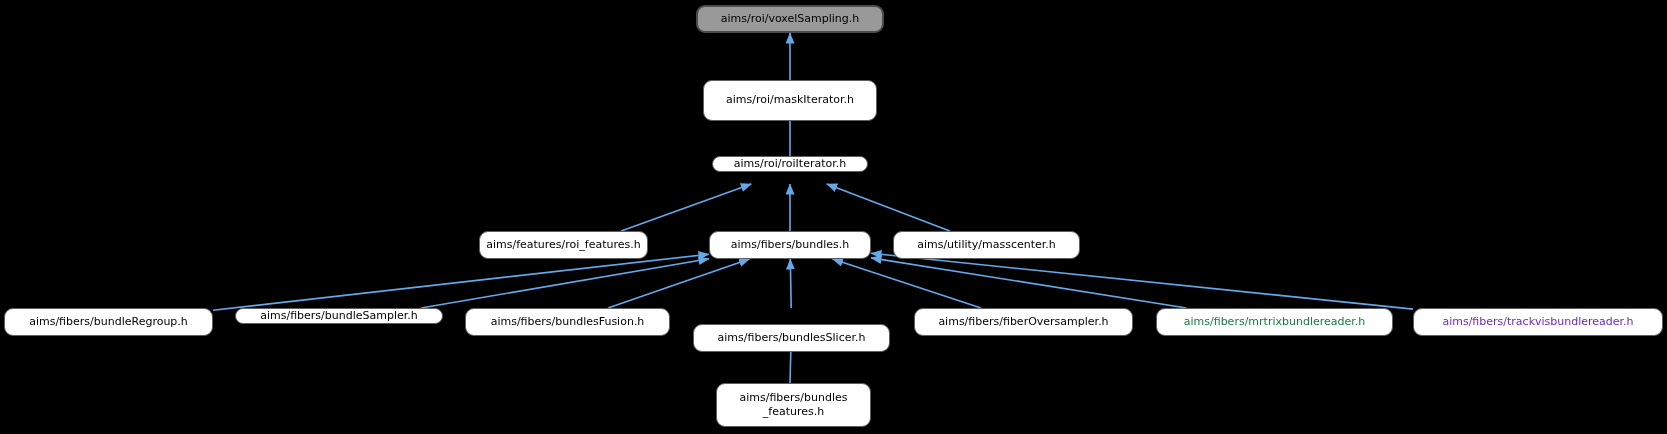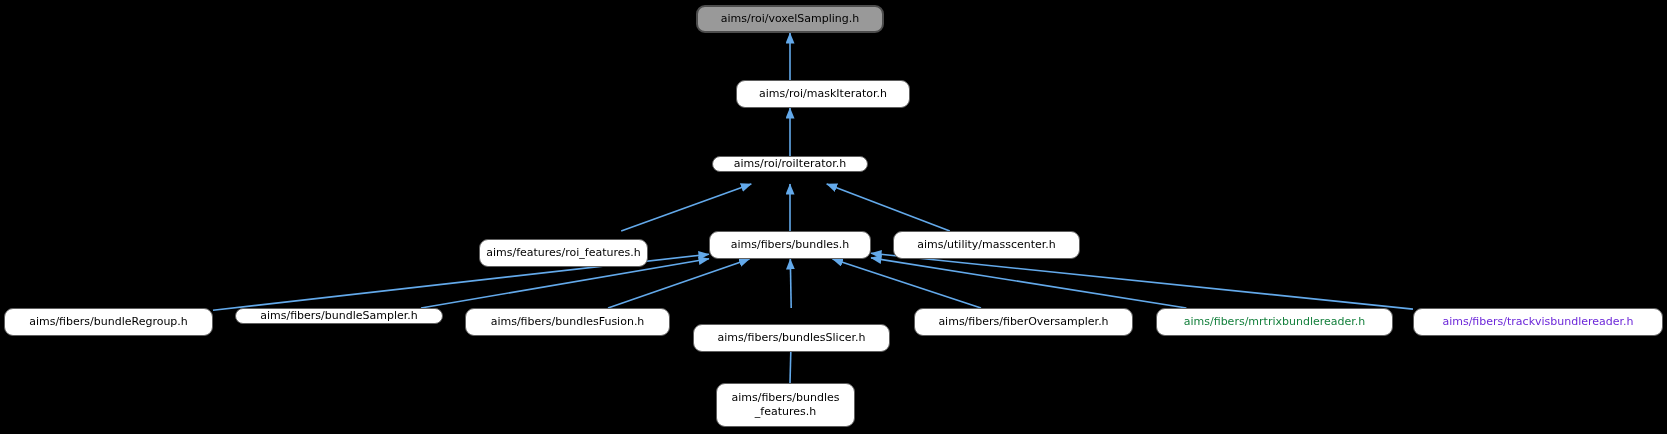--- a/index.html
+++ b/index.html
@@ -51,28 +51,28 @@
         <line x1="608.0" y1="308.0" x2="749.5" y2="259.0" stroke="#63a9ea" stroke-width="1.6" marker-end="url(#arrowhead)"></line>
         <line x1="791.2" y1="308.0" x2="790.3" y2="259.0" stroke="#63a9ea" stroke-width="1.6" marker-end="url(#arrowhead)"></line>
         <line x1="981.0" y1="308.0" x2="832.5" y2="259.0" stroke="#63a9ea" stroke-width="1.6" marker-end="url(#arrowhead)"></line>
         <line x1="1186.4" y1="308.0" x2="871.0" y2="257.9" stroke="#63a9ea" stroke-width="1.6" marker-end="url(#arrowhead)"></line>
         <line x1="1413.0" y1="309.1" x2="871.0" y2="253.3" stroke="#63a9ea" stroke-width="1.6" marker-end="url(#arrowhead)"></line>
         <line x1="790.0" y1="383.0" x2="791.2" y2="336.0" stroke="#63a9ea" stroke-width="1.6" marker-end="url(#arrowhead)"></line>
       </g>
   </svg>
   <div id="nodes-layer">
       <div class="gnode" style="left: 696px; top: 5px; width: 188px; height: 28px; background: rgb(153, 153, 153); border: 2px solid rgb(76, 76, 76); color: rgb(0, 0, 0);">aims/roi/voxelSampling.h</div>
-      <div class="gnode" style="left: 703px; top: 80px; width: 174px; height: 28px; background: rgb(255, 255, 255); border: 1.5px solid rgb(95, 95, 95); color: rgb(0, 0, 0); margin-left: 33px;">aims/roi/maskIterator.h</div>
+      <div class="gnode" style="left: 703px; top: 80px; width: 174px; height: 41px; background: rgb(255, 255, 255); border: 1.5px solid rgb(95, 95, 95); color: rgb(0, 0, 0);">aims/roi/maskIterator.h</div>
       <div class="gnode" style="left: 712px; top: 156px; width: 156px; height: 16px; background: rgb(255, 255, 255); border: 1.5px solid rgb(95, 95, 95); color: rgb(0, 0, 0);">aims/roi/roiIterator.h</div>
-      <div class="gnode" style="left: 479px; top: 231px; width: 169px; height: 28px; background: rgb(255, 255, 255); border: 1.5px solid rgb(95, 95, 95); color: rgb(0, 0, 0); margin-top: 8px;">aims/features/roi_features.h</div>
+      <div class="gnode" style="left: 479px; top: 231px; width: 169px; height: 28px; background: rgb(255, 255, 255); border: 1.5px solid rgb(95, 95, 95); color: rgb(0, 0, 0);">aims/features/roi_features.h</div>
       <div class="gnode" style="left: 709px; top: 231px; width: 162px; height: 28px; background: rgb(255, 255, 255); border: 1.5px solid rgb(95, 95, 95); color: rgb(0, 0, 0);">aims/fibers/bundles.h</div>
       <div class="gnode" style="left: 893px; top: 231px; width: 187px; height: 28px; background: rgb(255, 255, 255); border: 1.5px solid rgb(95, 95, 95); color: rgb(0, 0, 0);">aims/utility/masscenter.h</div>
       <div class="gnode" style="left: 4px; top: 308px; width: 209px; height: 28px; background: rgb(255, 255, 255); border: 1.5px solid rgb(95, 95, 95); color: rgb(0, 0, 0);">aims/fibers/bundleRegroup.h</div>
       <div class="gnode" style="left: 235px; top: 308px; width: 208px; height: 16px; background: rgb(255, 255, 255); border: 1.5px solid rgb(95, 95, 95); color: rgb(0, 0, 0);">aims/fibers/bundleSampler.h</div>
       <div class="gnode" style="left: 465px; top: 308px; width: 205px; height: 28px; background: rgb(255, 255, 255); border: 1.5px solid rgb(95, 95, 95); color: rgb(0, 0, 0);">aims/fibers/bundlesFusion.h</div>
       <div class="gnode" style="left: 693px; top: 308px; width: 197px; height: 28px; background: rgb(255, 255, 255); border: 1.5px solid rgb(95, 95, 95); color: rgb(0, 0, 0); margin-top: 16px;">aims/fibers/bundlesSlicer.h</div>
       <div class="gnode" style="left: 914px; top: 308px; width: 219px; height: 28px; background: rgb(255, 255, 255); border: 1.5px solid rgb(95, 95, 95); color: rgb(0, 0, 0);">aims/fibers/fiberOversampler.h</div>
       <div class="gnode" style="left: 1156px; top: 308px; width: 237px; height: 28px; background: rgb(255, 255, 255); border: 1.5px solid rgb(95, 95, 95); color: #15803d;">aims/fibers/mrtrixbundlereader.h</div>
       <div class="gnode" style="left: 1413px; top: 308px; width: 250px; height: 28px; background: rgb(255, 255, 255); border: 1.5px solid rgb(95, 95, 95); color: #6d28d9;">aims/fibers/trackvisbundlereader.h</div>
-      <div class="gnode" style="left: 716px; top: 383px; width: 139px; height: 44px; background: rgb(255, 255, 255); border: 1.5px solid rgb(95, 95, 95); color: rgb(0, 0, 0);">aims/fibers/bundles
+      <div class="gnode" style="left: 716px; top: 383px; width: 155px; height: 44px; background: rgb(255, 255, 255); border: 1.5px solid rgb(95, 95, 95); color: rgb(0, 0, 0);">aims/fibers/bundles
 _features.h</div>
     </div>
 </div>
 
 </body></html>

